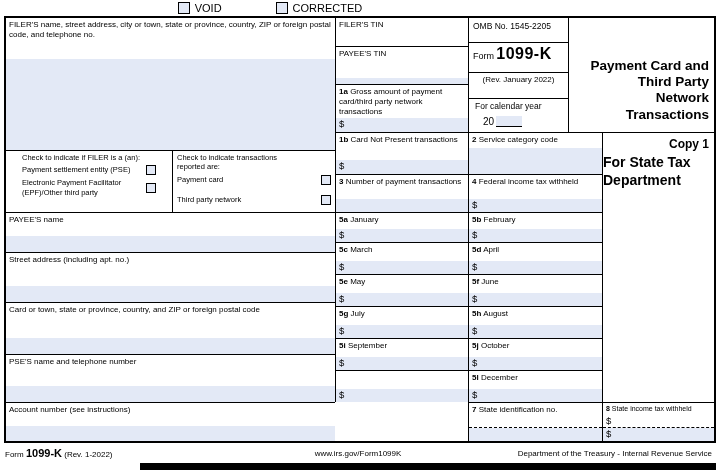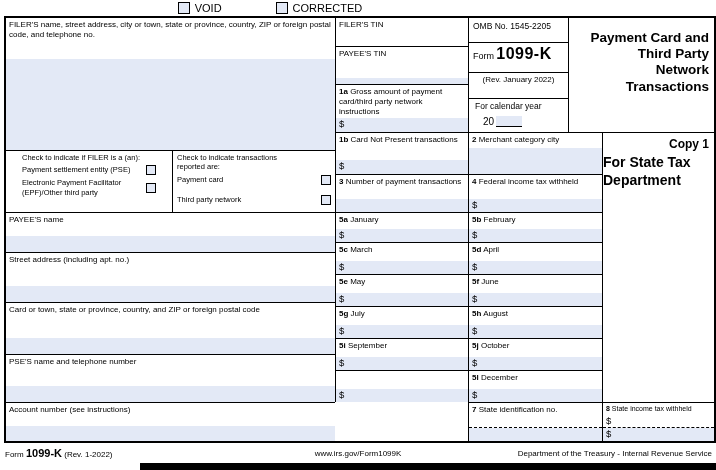--- a/index.html
+++ b/index.html
@@ -39,21 +39,21 @@
   
   .ombtxt { padding:3px 4px; font-size:8.5px; }
   .formname { padding:2px 4px; }
   .fw { font-size:9px; }
   .fnum { font-size:16px; font-weight:bold; letter-spacing:0.5px; }
   .rev { padding:2px 4px; font-size:8px; text-align:center; }
   .cal { padding:2px 6px; font-size:8.5px; }
   .yearline { margin:3px 0 0 14px; font-size:10px; }
   .yearblank { display:inline-block; width:26px; height:11px; background:var(--blue); border-bottom:1px solid #000; vertical-align:bottom; margin-left:2px; }
 
-  .titlecell { font-weight:bold; font-size:13.5px; text-align:right; white-space:pre-line; line-height:1.2; padding:12px 5px 0 0; }
+  .titlecell { font-weight:bold; font-size:13.5px; text-align:right; white-space:pre-line; line-height:1.2; padding:12px 5px 0 0;margin-top:28px; }
   .copy1 { font-weight:bold; font-size:12px; text-align:right; padding:4px 5px 0 0; }
   .copyfor { font-weight:bold; font-size:14px; text-align:left; white-space:pre-line; line-height:1.25; padding:3px 5px 0 0; }
 
   
   .footer { position:absolute; left:0; top:447px; width:716px; height:14px; font-size:8px; }
   .f-left { position:absolute; left:5px; top:0; }
   .f-center { position:absolute; left:50%; transform:translateX(-50%); top:2px; }
   .f-right { position:absolute; right:4px; top:2px; }
   .f-form { font-size:8px; }
   .f-num { font-size:11px; font-weight:bold; }
@@ -136,21 +136,21 @@
       <div class="lbl">FILER'S TIN</div>
       <div class="fill"></div>
     </div>
 
     <div class="cell" style="left:329px;top:28px;width:133px;height:38px">
       <div class="lbl">PAYEE'S TIN</div>
       <div class="fill"></div>
     </div>
 
     <div class="cell" style="left:329px;top:66px;width:133px;height:48px">
-      <div class="lbl"><span class="bnum">1a</span> <span>Gross amount of payment card/third party network instructions</span></div>
+      <div class="lbl"><span class="bnum">1a</span> <span>Gross amount of payment card/third party network transactions</span></div>
       <div class="strip" style="height:14px">
           <span class="ds">$</span>
         </div>
     </div>
 
     <div class="cell" style="left:329px;top:114px;width:133px;height:42px">
       <div class="lbl"><span class="bnum">1b</span> <span>Card Not Present transactions</span></div>
       <div class="strip" style="height:14px">
           <span class="ds">$</span>
         </div>
@@ -206,21 +206,21 @@
     </div>
     <div class="cell" style="left:462px;top:54px;width:100px;height:26px">
       <div class="rev">(Rev. January 2022)</div>
     </div>
     <div class="cell" style="left:462px;top:80px;width:100px;height:34px">
       <div class="cal">For calendar year</div>
       <div class="yearline"><span>20</span><span class="yearblank"></span></div>
     </div>
 
     <div class="cell" style="left:462px;top:114px;width:134px;height:42px">
-      <div class="lbl"><span class="bnum">2</span> <span>Merchant category city</span></div>
+      <div class="lbl"><span class="bnum">2</span> <span>Service category code</span></div>
       <div class="strip" style="height:26px"></div>
     </div>
 
     <div class="cell" style="left:462px;top:156px;width:134px;height:38px">
       <div class="lbl"><span class="bnum">4</span> <span>Federal income tax withheld</span></div>
       <div class="strip" style="height:13px">
           <span class="ds">$</span>
         </div>
     </div>
 

